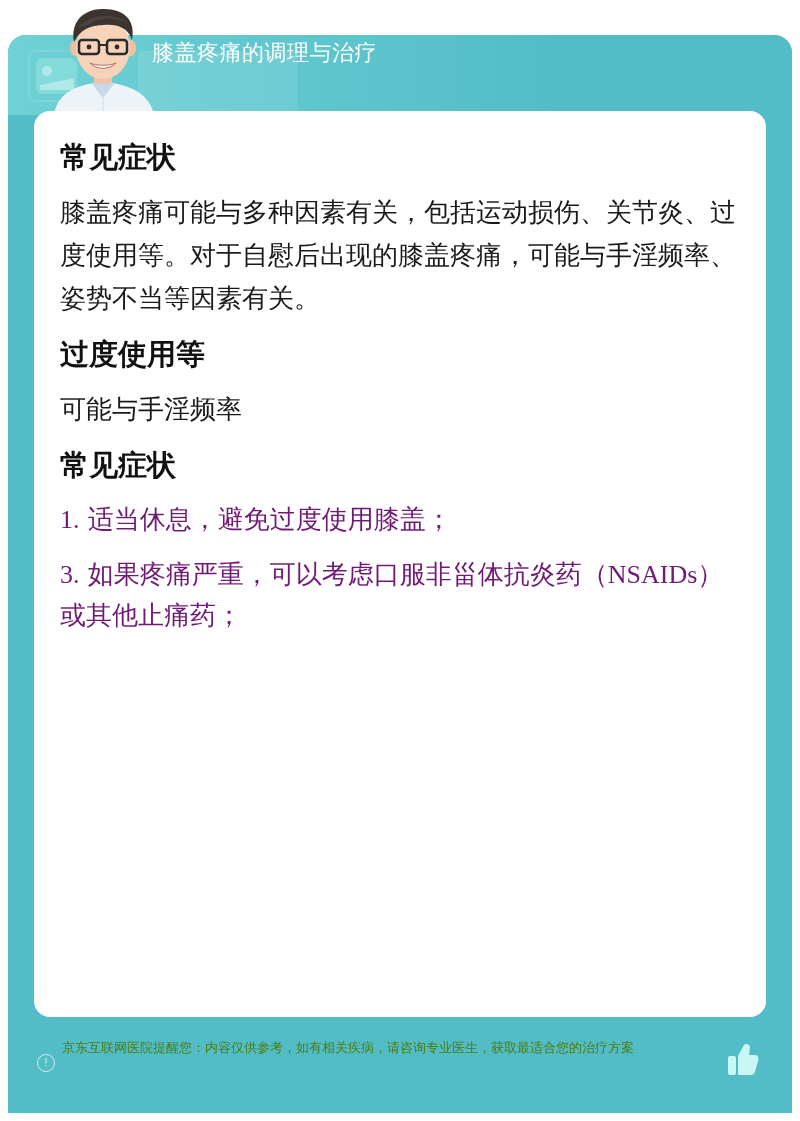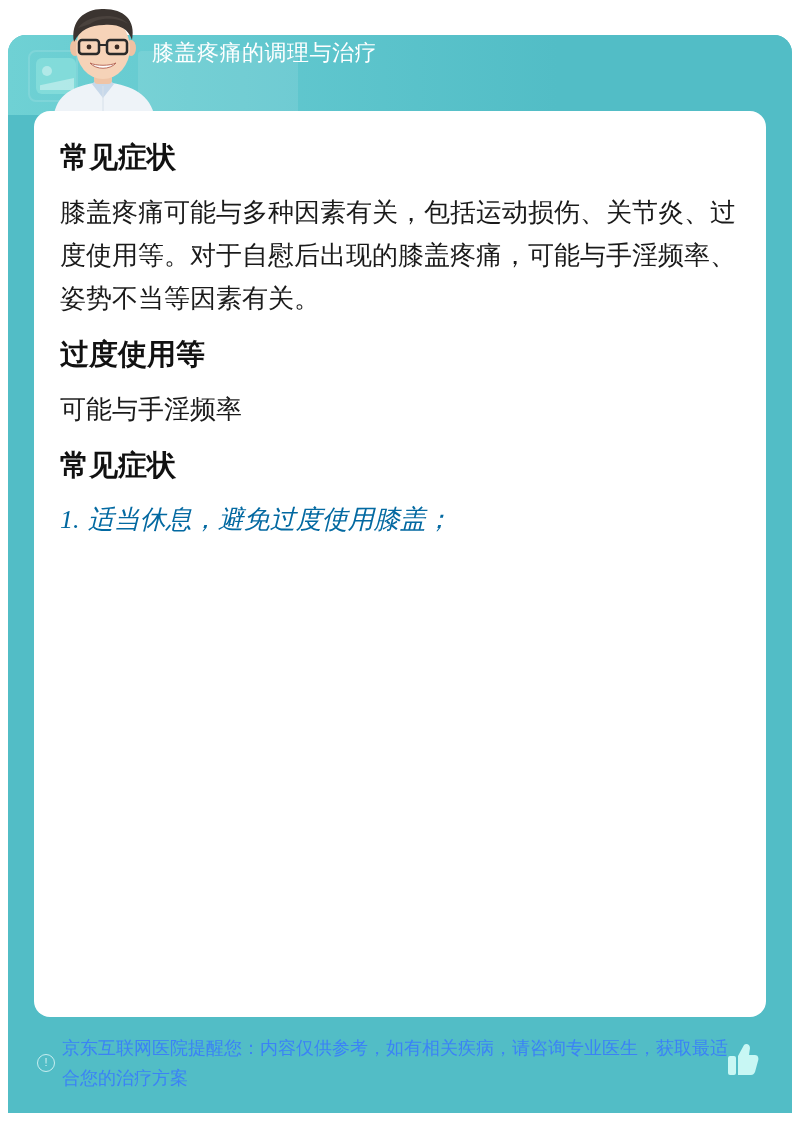--- a/index.html
+++ b/index.html
@@ -116,23 +116,22 @@
     }
     .para {
       font-size: 26px;
       line-height: 43px;
       color: #1a1a1a;
       margin-bottom: 14px;
     }
     .list-item {
       font-size: 26px;
       line-height: 41px;
-      color: #0369a1;
+      color: #701a75;
       margin-bottom: 14px;
-      font-style: italic;
     }
     .list-num, .latin {
       font-family: "Liberation Serif", "DejaVu Serif", serif;
     }
     .footer {
       position: absolute;
       left: 8px;
       top: 1030px;
       width: 784px;
       height: 70px;
@@ -149,23 +148,23 @@
       font-size: 11px;
       line-height: 15px;
       text-align: center;
       font-family: "Liberation Sans", sans-serif;
     }
     .footer-text {
       position: absolute;
       left: 54px;
       top: 3px;
       width: 670px;
-      font-size: 18px;
+      font-size: 13px;
       line-height: 30px;
-      color: #3b82f6;
+      color: #4d7c0f;
     }
     .thumb-icon {
       position: absolute;
       left: 719px;
       top: 12px;
       width: 32px;
       height: 34px;
     }
   </style>
 </head>
@@ -216,20 +215,24 @@
   <div class="para">膝盖疼痛可能与多种因素有关，包括运动损伤、关节炎、过度使用等。对于自慰后出现的膝盖疼痛，可能与手淫频率、姿势不当等因素有关。</div>
 
   <div class="section-title">过度使用等</div>
   <div class="para">可能与手淫频率</div>
 
   <div class="section-title">常见症状</div>
 
   <div class="list-item">
     <span class="list-num">1.</span>
     <span>适当休息，避免过度使用膝盖；</span>
+  </div>
+  <div class="list-item">
+    <span class="list-num">3.</span>
+    <span>如果疼痛严重，可以考虑口服非甾体抗炎药（</span><span class="latin">NSAIDs</span><span>）或其他止痛药；</span>
   </div>
 </div>
 
 <div class="footer">
   <div class="info-icon">!</div>
   <div class="footer-text">京东互联网医院提醒您：内容仅供参考，如有相关疾病，请咨询专业医生，获取最适合您的治疗方案</div>
   <svg class="thumb-icon" viewBox="0 0 32 34">
     <rect x="1" y="14" width="8" height="19" rx="2" fill="#c8f7f4"></rect>
     <path d="M11 14 L17 3 C19 1 23 2 23 6 L22 13 L28 13 C31 13 32 16 31 19 L28 30 C27 32 26 33 24 33 L11 33 Z" fill="#c8f7f4"></path>
     <line x1="10" y1="15" x2="10" y2="33" stroke="#52bdc6" stroke-width="1.5"></line>

